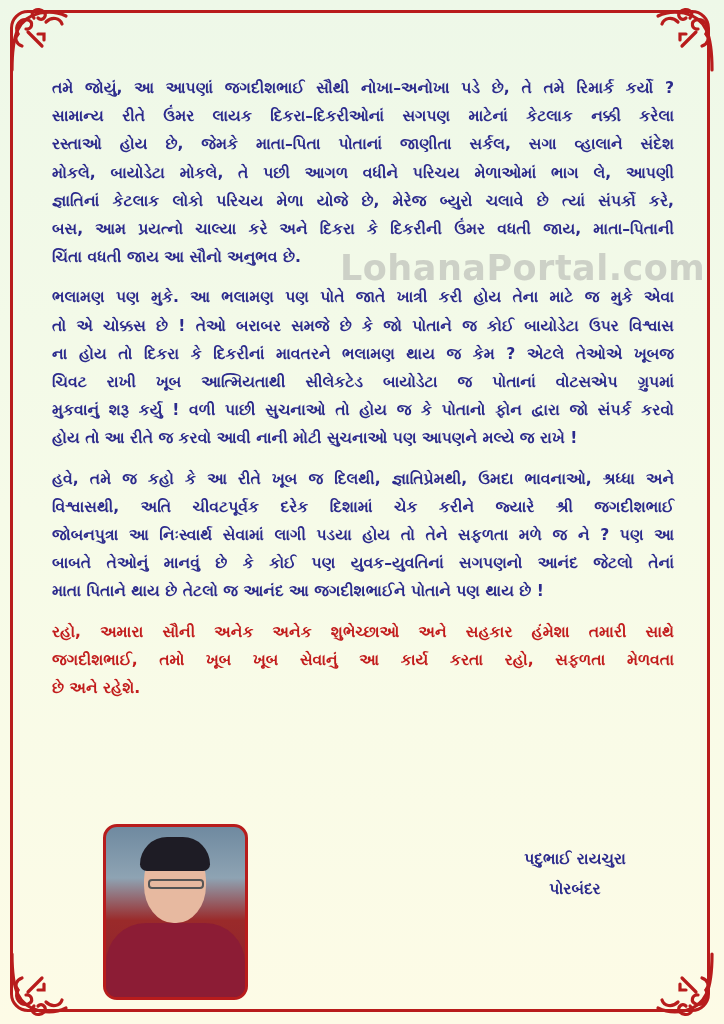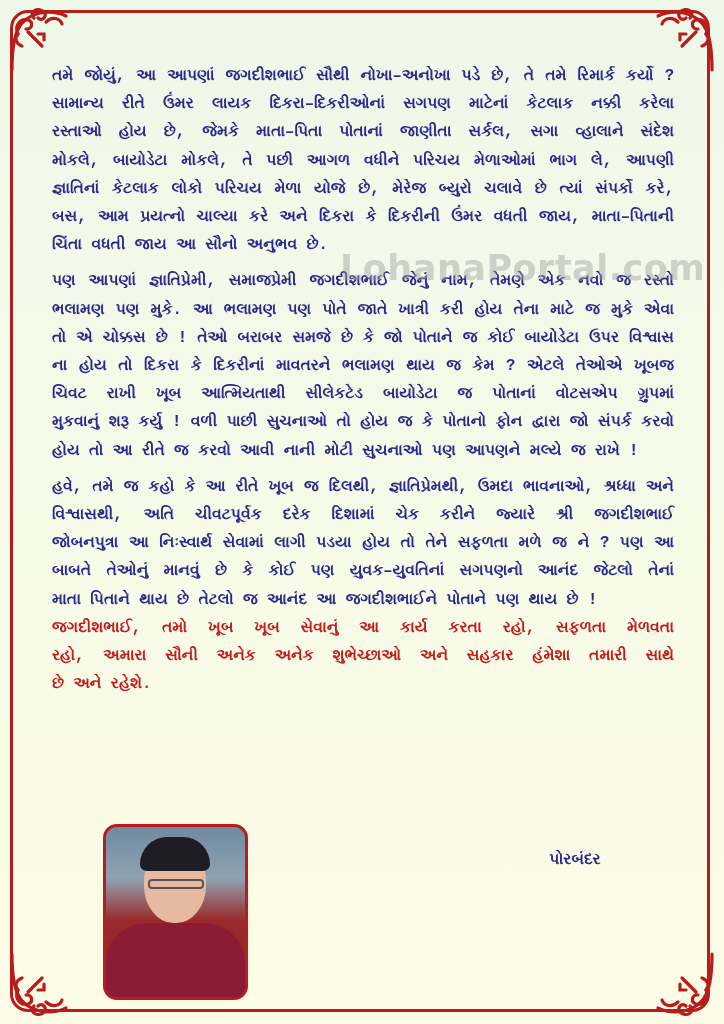--- a/index.html
+++ b/index.html
@@ -17,21 +17,21 @@
   .corner svg { width: 70px; height: 70px; display: block; }
   .c-tl { left: 4px; top: 4px; }
   .c-tr { right: 4px; top: 4px; transform: scaleX(-1); }
   .c-bl { left: 4px; bottom: 4px; transform: scaleY(-1); }
   .c-br { right: 4px; bottom: 4px; transform: scale(-1,-1); }
 
   .content {
     position: absolute; left: 52px; top: 62px; width: 622px;
     color: #2b2a8c; font-size: 15.6px; line-height: 28.2px; font-weight: bold;
   }
-  .para { margin: 0 0 8px 0; text-align: justify; font-family: Liberation Mono, monospace; }
+  .para { margin: 12px 0 8px 0; text-align: justify; }
   .para .line { display: block; text-align-last: justify; white-space: nowrap; }
   .para .line.last { text-align-last: left; }
   .red { color: #c21d1d; }
 
   .watermark {
     position: absolute; left: 340px; top: 248px;
     font-family: "DejaVu Sans", sans-serif; font-weight: bold; font-size: 35px;
     color: rgba(160,160,160,0.45); letter-spacing: 0.5px;
   }
 
@@ -120,46 +120,46 @@
   <p class="para">
     <span class="line">તમે જોયું, આ આપણાં જગદીશભાઈ સૌથી નોખા–અનોખા પડે છે, તે તમે રિમાર્ક કર્યો ?</span>
     <span class="line">સામાન્ય રીતે ઉંમર લાયક દિકરા–દિકરીઓનાં સગપણ માટેનાં કેટલાક નક્કી કરેલા</span>
     <span class="line">રસ્તાઓ હોય છે, જેમકે માતા–પિતા પોતાનાં જાણીતા સર્કલ, સગા વ્હાલાને સંદેશ</span>
     <span class="line">મોકલે, બાયોડેટા મોકલે, તે પછી આગળ વધીને પરિચય મેળાઓમાં ભાગ લે, આપણી</span>
     <span class="line">જ્ઞાતિનાં કેટલાક લોકો પરિચય મેળા યોજે છે, મેરેજ બ્યુરો ચલાવે છે ત્યાં સંપર્કો કરે,</span>
     <span class="line">બસ, આમ પ્રયત્નો ચાલ્યા કરે અને દિકરા કે દિકરીની ઉંમર વધતી જાય, માતા–પિતાની</span>
     <span class="line last">ચિંતા વધતી જાય આ સૌનો અનુભવ છે.</span>
   </p>
   <p class="para">
-    <span class="line">પણ આપણાં જ્ઞાતિપ્રેમી, સમાજપ્રેમી જગદીશભાઈ જેનું નામ, તેમણે એક નવો જ રસ્તો</span>
     <span class="line">ભલામણ પણ મુકે. આ ભલામણ પણ પોતે જાતે ખાત્રી કરી હોય તેના માટે જ મુકે એવા</span>
     <span class="line">તો એ ચોક્કસ છે ! તેઓ બરાબર સમજે છે કે જો પોતાને જ કોઈ બાયોડેટા ઉપર વિશ્વાસ</span>
     <span class="line">ના હોય તો દિકરા કે દિકરીનાં માવતરને ભલામણ થાય જ કેમ ? એટલે તેઓએ ખૂબજ</span>
     <span class="line">ચિવટ રાખી ખૂબ આત્મિયતાથી સીલેકટેડ બાયોડેટા જ પોતાનાં વોટસએપ ગ્રુપમાં</span>
     <span class="line">મુકવાનું શરૂ કર્યુ ! વળી પાછી સુચનાઓ તો હોય જ કે પોતાનો ફોન દ્વારા જો સંપર્ક કરવો</span>
     <span class="line last">હોય તો આ રીતે જ કરવો આવી નાની મોટી સુચનાઓ પણ આપણને મલ્યે જ રાખે !</span>
   </p>
   <p class="para" style="margin-bottom:0">
     <span class="line">હવે, તમે જ કહો કે આ રીતે ખૂબ જ દિલથી, જ્ઞાતિપ્રેમથી, ઉમદા ભાવનાઓ, શ્રધ્ધા અને</span>
     <span class="line">વિશ્વાસથી, અતિ ચીવટપૂર્વક દરેક દિશામાં ચેક કરીને જ્યારે શ્રી જગદીશભાઈ</span>
     <span class="line">જોબનપુત્રા આ નિઃસ્વાર્થ સેવામાં લાગી પડયા હોય તો તેને સફળતા મળે જ ને ? પણ આ</span>
     <span class="line">બાબતે તેઓનું માનવું છે કે કોઈ પણ યુવક–યુવતિનાં સગપણનો આનંદ જેટલો તેનાં</span>
     <span class="line last">માતા પિતાને થાય છે તેટલો જ આનંદ આ જગદીશભાઈને પોતાને પણ થાય છે !</span>
   </p>
   <p class="para red">
+    <span class="line">રહો, અમારા સૌની અનેક અનેક શુભેચ્છાઓ અને સહકાર હંમેશા તમારી સાથે</span>
     <span class="line">જગદીશભાઈ, તમો ખૂબ ખૂબ સેવાનું આ કાર્ય કરતા રહો, સફળતા મેળવતા</span>
-    <span class="line">રહો, અમારા સૌની અનેક અનેક શુભેચ્છાઓ અને સહકાર હંમેશા તમારી સાથે</span>
     <span class="line last">છે અને રહેશે.</span>
   </p>
 </div>
 
 <div class="watermark">LohanaPortal.com</div>
 
 <div class="photo">
   <div class="shirt"></div>
   <div class="head"></div>
   <div class="hair"></div>
   <div class="glasses"></div>
 </div>
 
 <div class="signature">
+  <div>પદુભાઈ રાયચુરા</div>
   <div>પોરબંદર</div>
 </div>
 
 </body></html>

